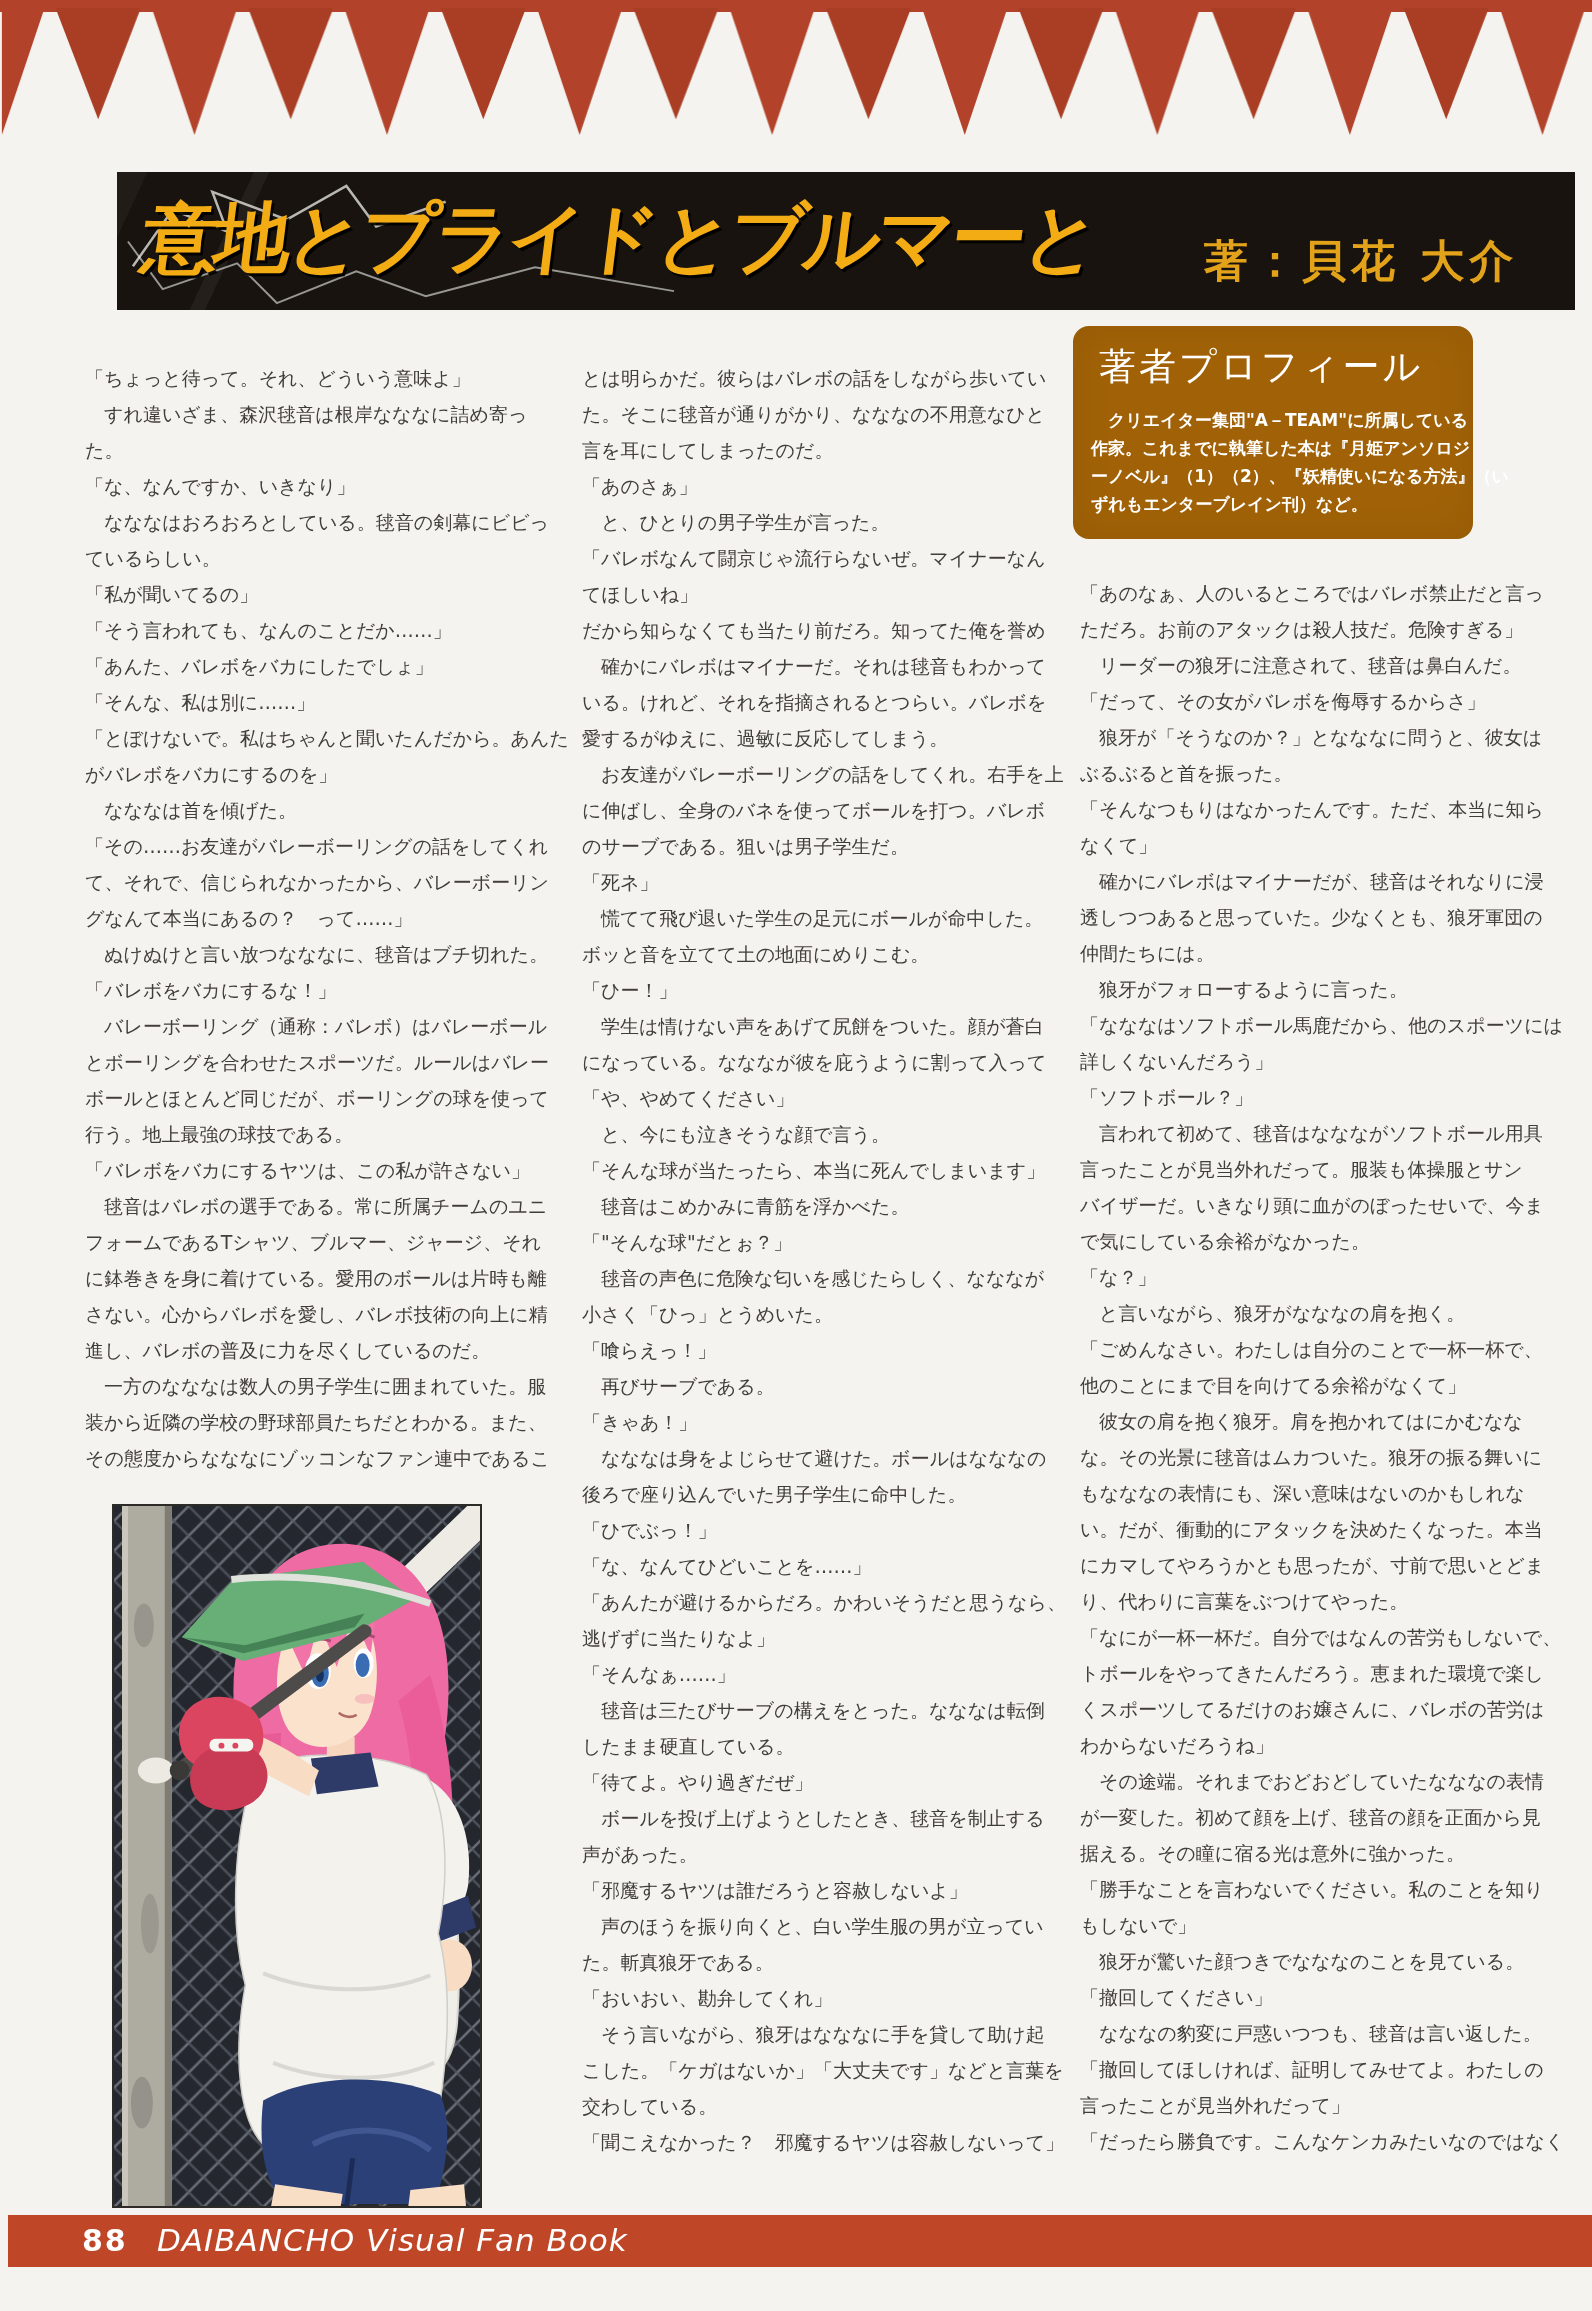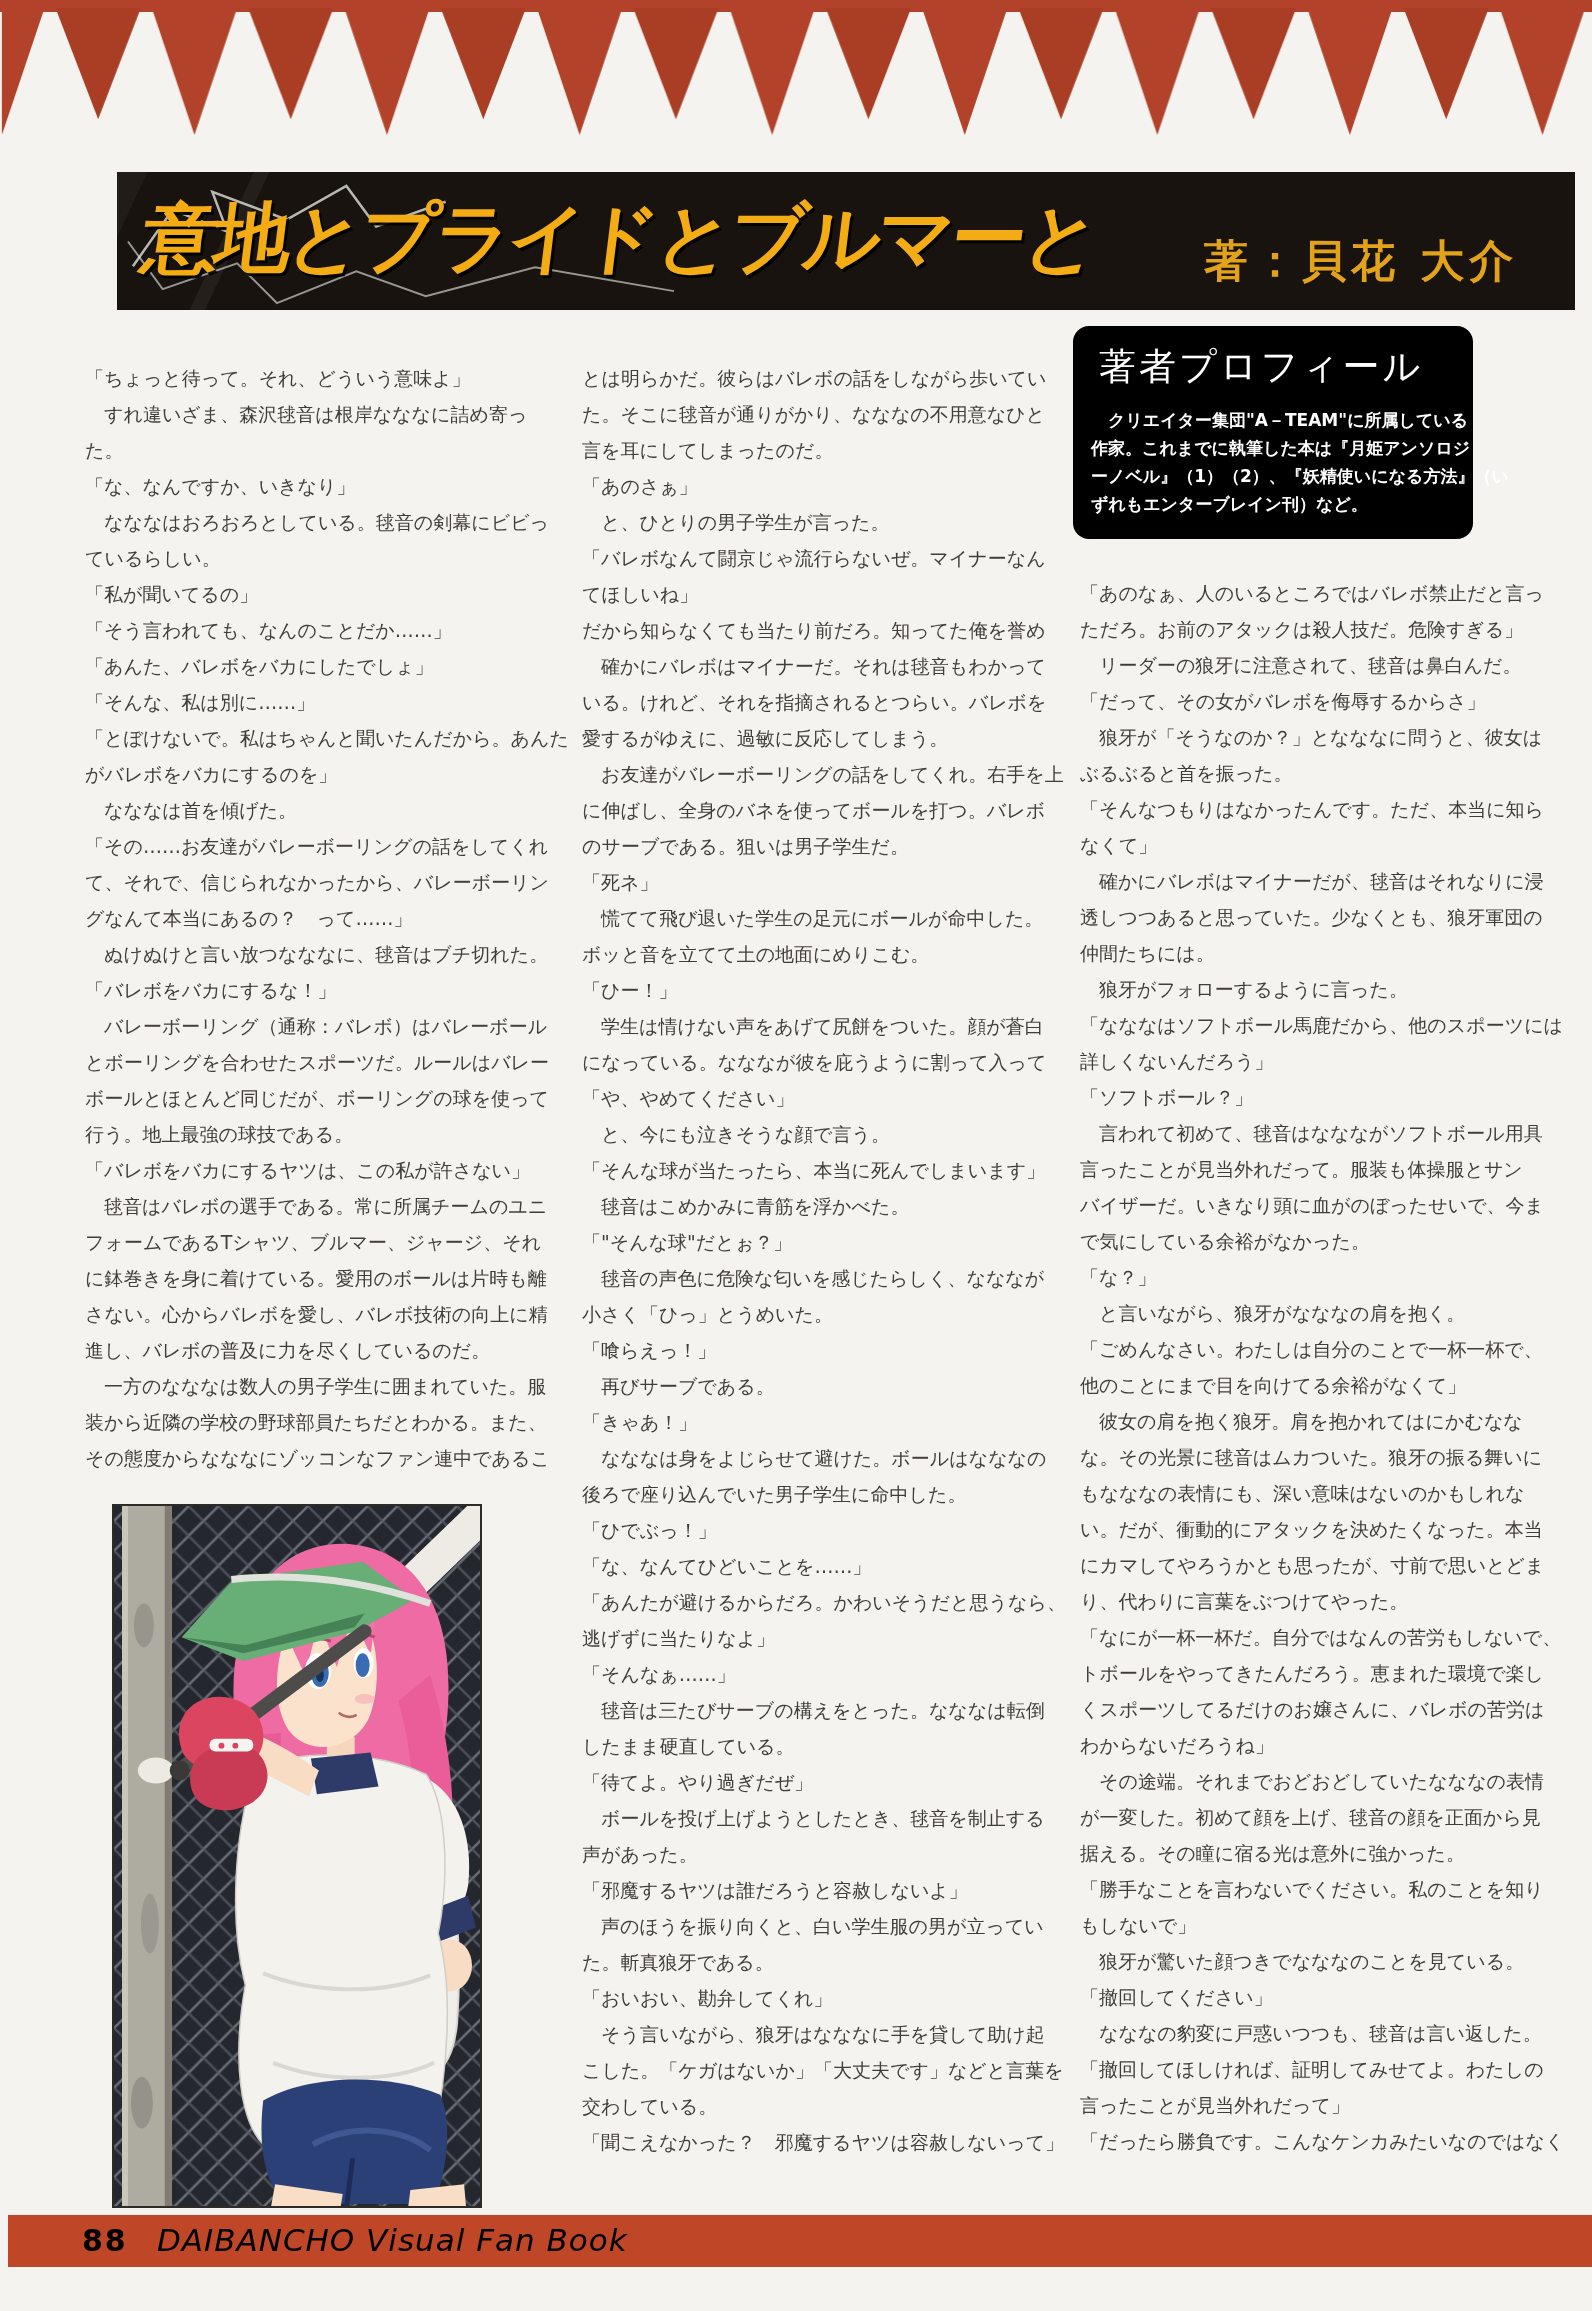--- a/index.html
+++ b/index.html
@@ -30,37 +30,37 @@
   }
   
   .col{position:absolute;width:480px;color:#403e3b;font-size:19px;line-height:36px;}
   .col .line{white-space:pre;height:36px;overflow:visible;}
   #col1{left:85px;top:360px;}
   #col2{left:582px;top:360px;}
   #col3{left:1080px;top:575px;width:438px;}
   
   .profile-box{
     position:absolute;left:1073px;top:326px;width:400px;height:213px;
-    background:#000000;border-radius:16px;color:#ffffff;
+    background:#a16207;border-radius:16px;color:#ffffff;
     box-shadow:inset 0 0 40px rgba(0,0,0,.08);
   }
   .profile-heading{
     margin:16px 0 0 26px;font-size:37px;font-weight:normal;letter-spacing:3px;white-space:nowrap;
   }
   .profile-text{margin:14px 0 0 18px;font-size:17px;font-weight:bold;line-height:28px;}
   .profile-text .line{white-space:pre;height:28px;}
   
   .illustration-frame{
     position:absolute;left:112px;top:1504px;width:370px;height:704px;
     border:2px solid #2c2b28;box-sizing:border-box;background:#24272e;
   }
   
   .footer-bar{
     position:absolute;left:8px;top:2215px;width:1584px;height:52px;
-    background:#bf4627;color:#000000;
+    background:#bf4627;color:#ffffff;
   }
   .page-number{position:absolute;left:74px;top:8px;font-size:30px;font-weight:bold;letter-spacing:2px;}
   .book-title{position:absolute;left:149px;top:7px;font-size:31px;font-style:italic;letter-spacing:1px;white-space:nowrap;}
 </style>
 </head>
 <body>
 
 <div class="page">
 
   <div class="top-strip"></div>

